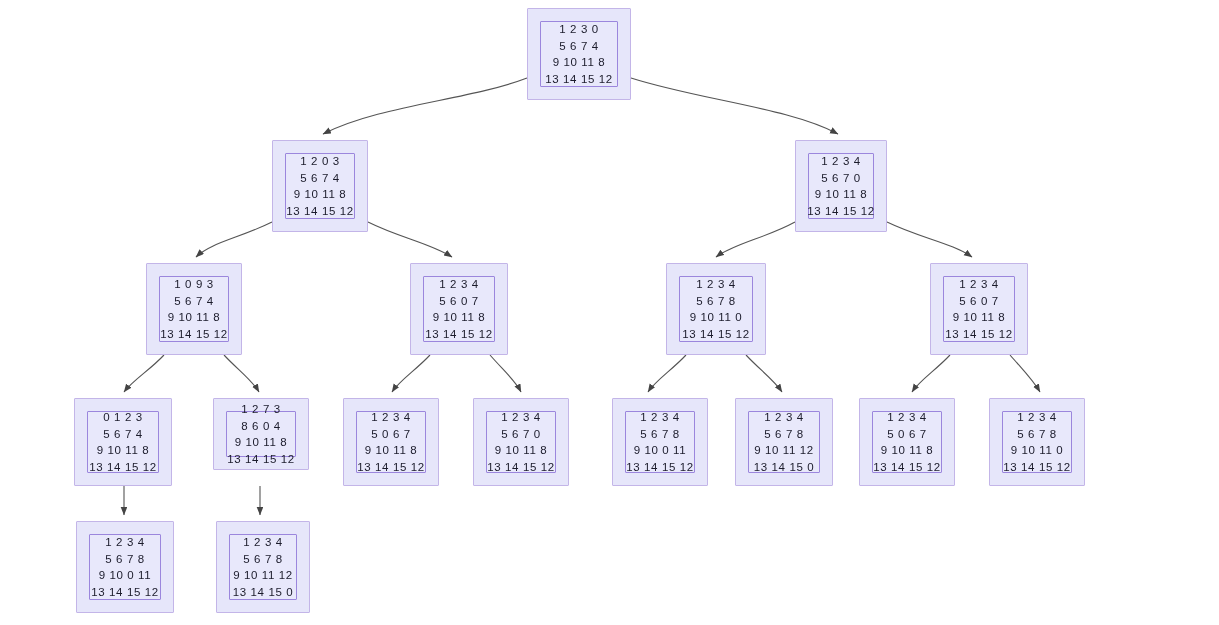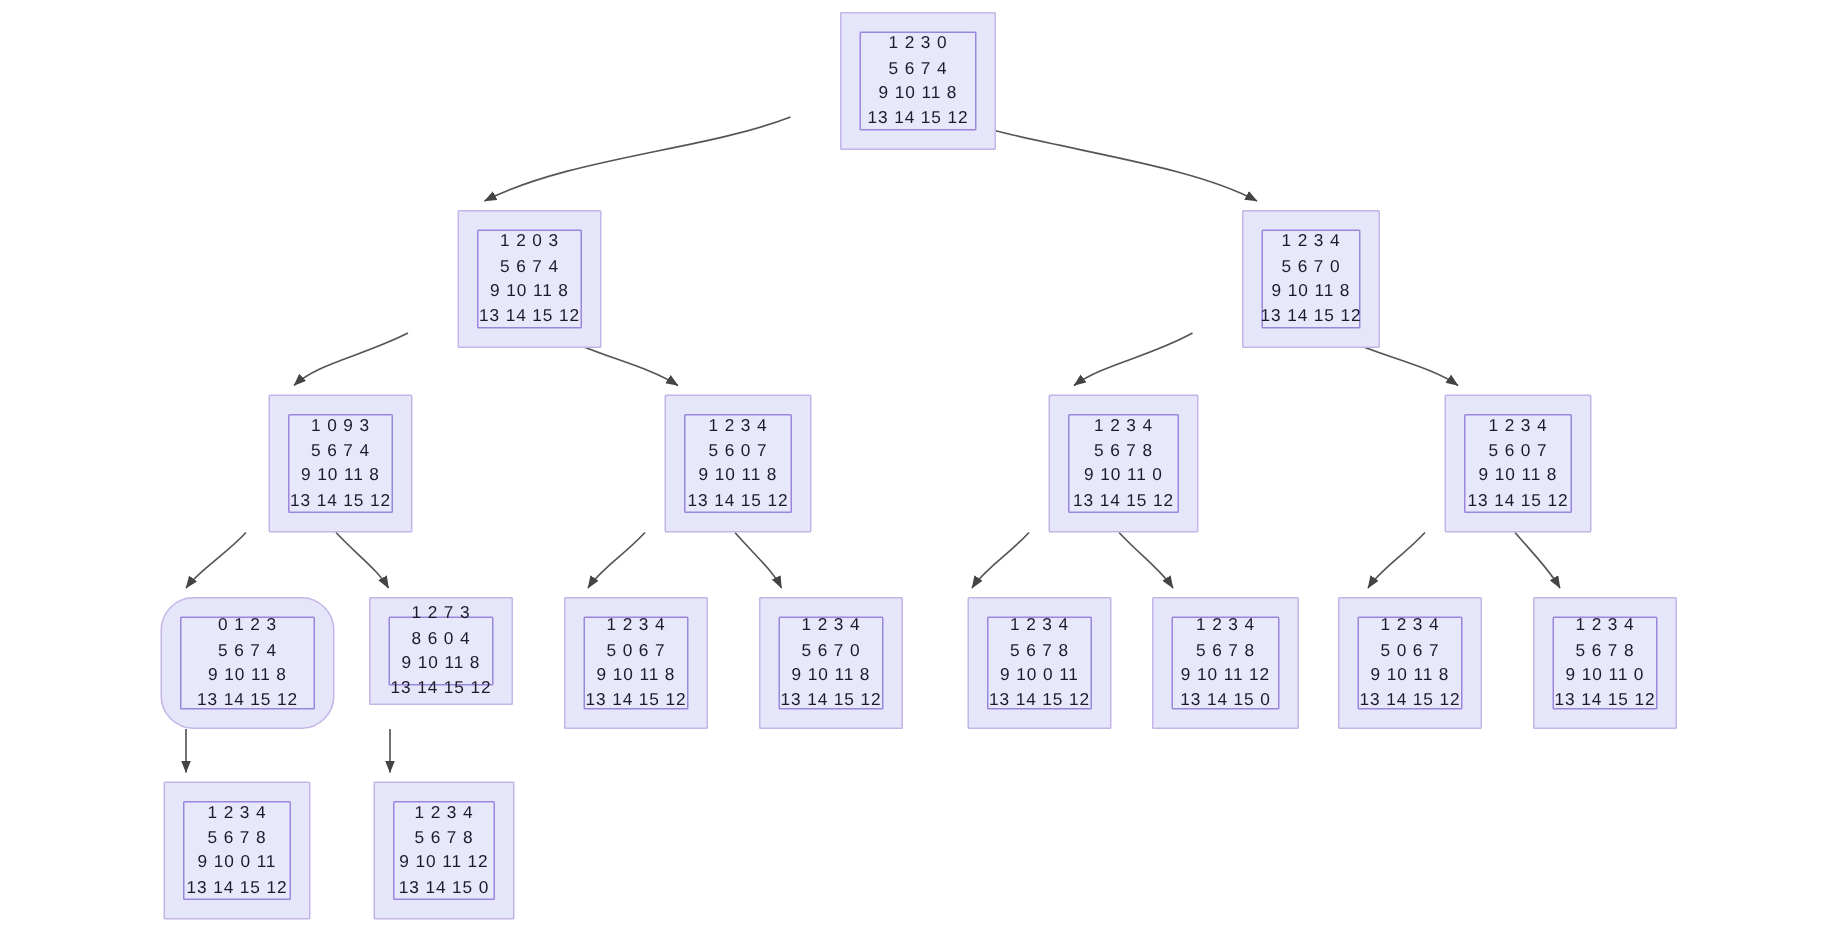--- a/index.html
+++ b/index.html
@@ -23,21 +23,20 @@
     height: 625px;
     pointer-events: none;
   }
   .node {
     position: absolute;
     box-sizing: border-box;
     background: #e6e6fa;
     border: 1.4px solid #c3b5e8;
     padding: 12px;
     border-radius: 1px;
-    margin-left: 33px;
   }
   .node-inner {
     box-sizing: border-box;
     width: 100%;
     height: 100%;
     background: #e8e8fb;
     border: 1.4px solid #9b86dd;
     display: flex;
     flex-direction: column;
     align-items: center;
@@ -131,21 +130,21 @@
         </div>
       </div>
       <div class="node" style="left: 930px; top: 263px; width: 98px; height: 92px;">
         <div class="node-inner">
           <div class="puzzle-row">1 2 3 4</div>
           <div class="puzzle-row">5 6 0 7</div>
           <div class="puzzle-row">9 10 11 8</div>
           <div class="puzzle-row">13 14 15 12</div>
         </div>
       </div>
-      <div class="node" style="left: 74px; top: 398px; width: 116px; height: 88px; border-radius: 22px;">
+      <div class="node" style="left: 74px; top: 398px; width: 98px; height: 88px;">
         <div class="node-inner">
           <div class="puzzle-row">0 1 2 3</div>
           <div class="puzzle-row">5 6 7 4</div>
           <div class="puzzle-row">9 10 11 8</div>
           <div class="puzzle-row">13 14 15 12</div>
         </div>
       </div>
       <div class="node" style="left: 213px; top: 398px; width: 96px; height: 72px;">
         <div class="node-inner">
           <div class="puzzle-row">1 2 7 3</div>

